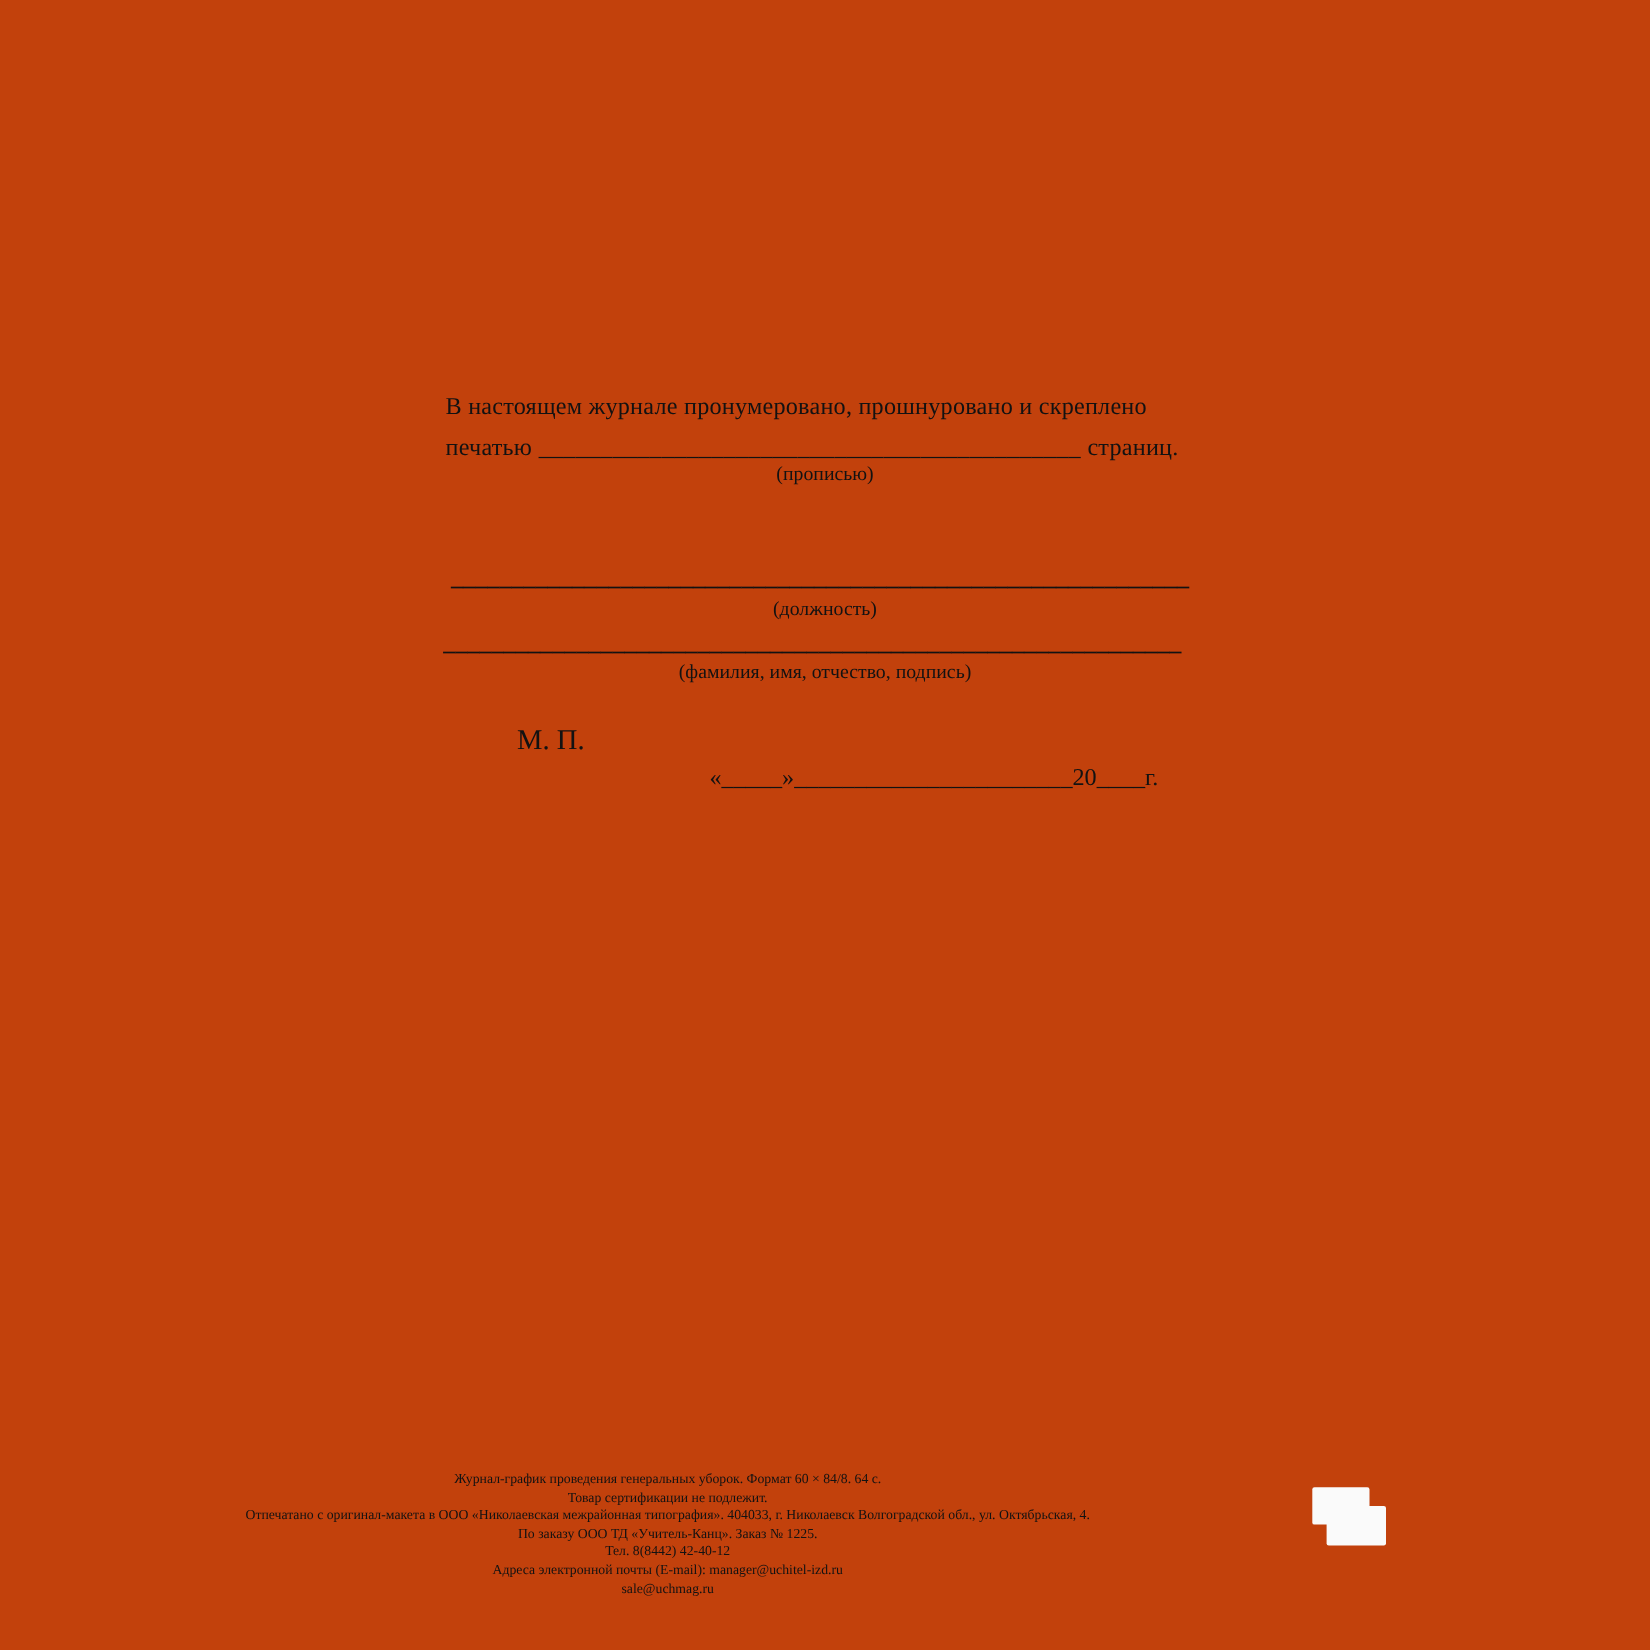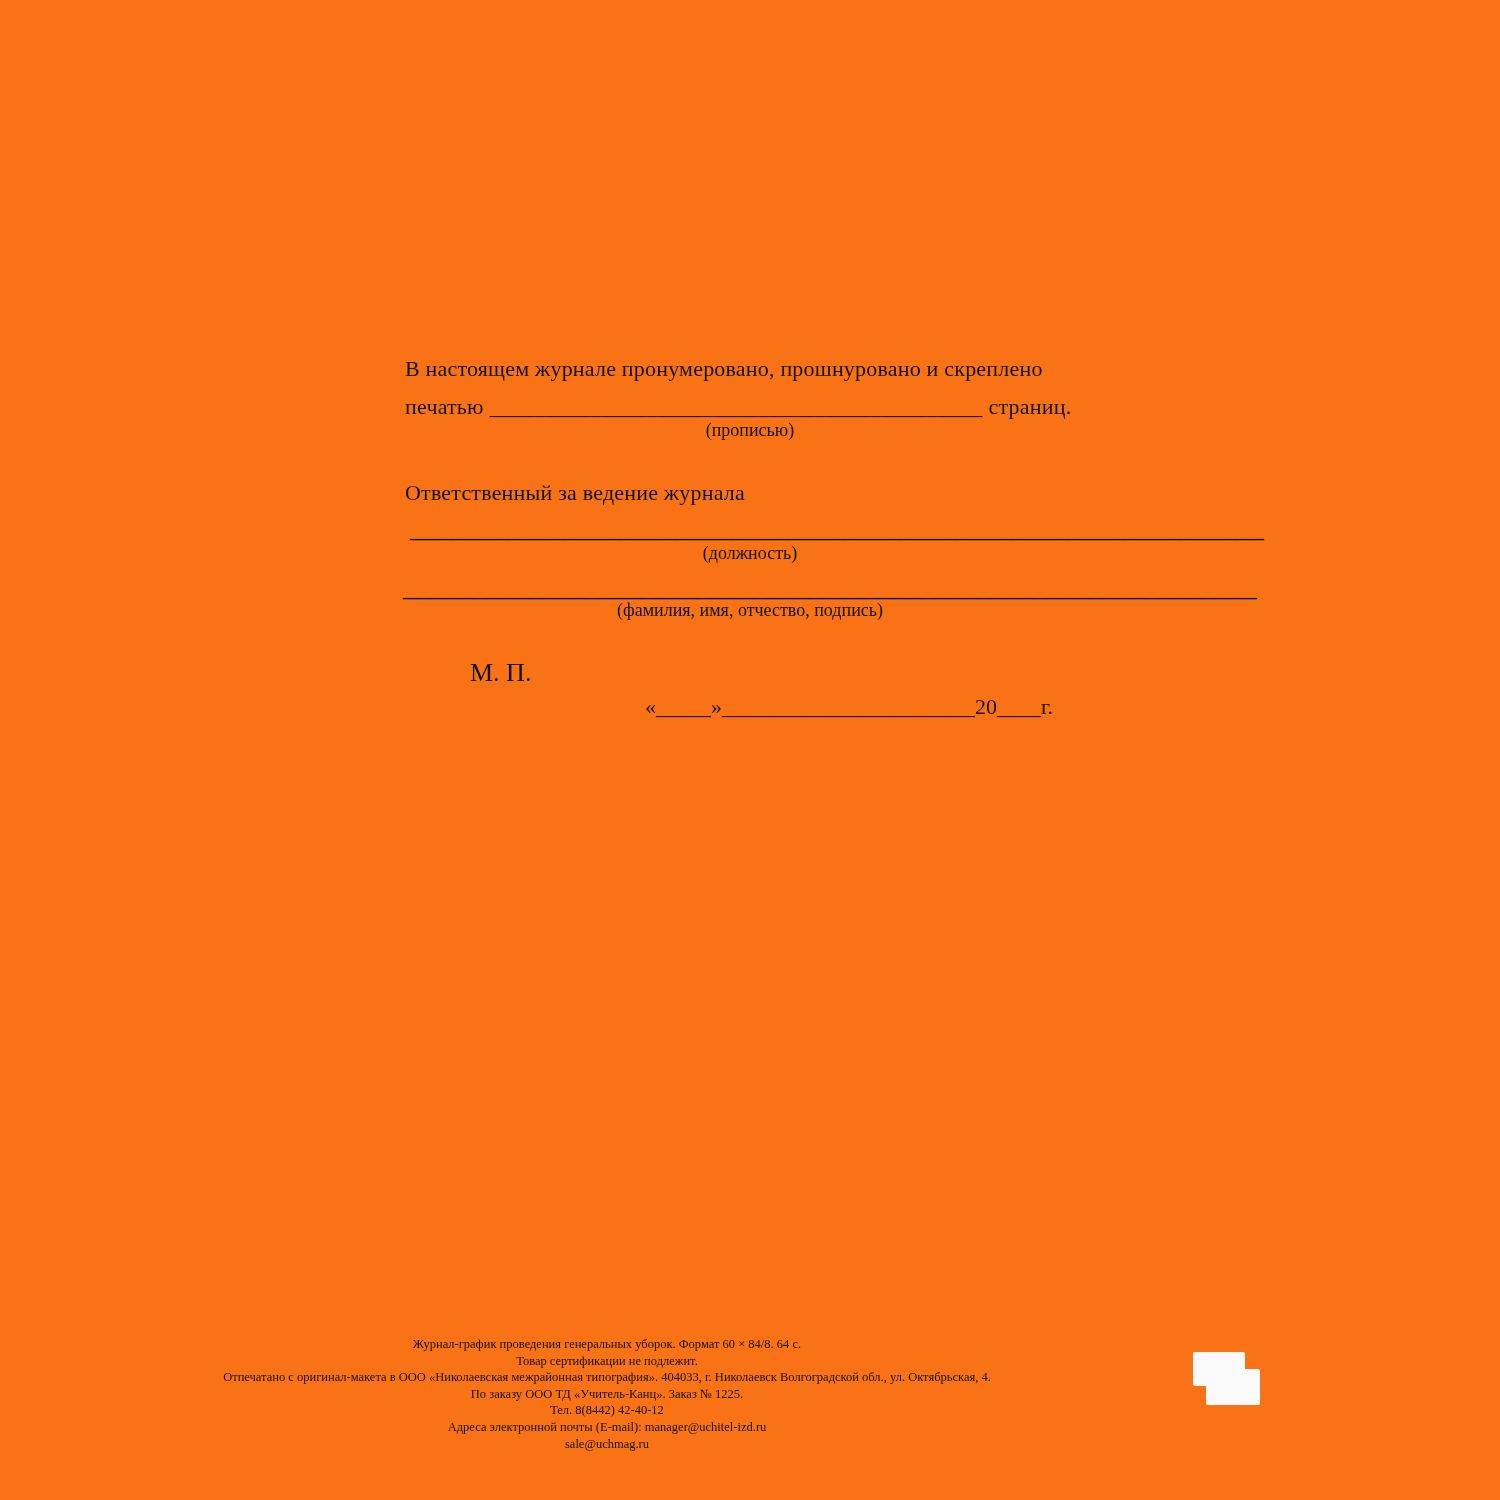--- a/index.html
+++ b/index.html
@@ -4,21 +4,21 @@
 <style>
   html, body {
     margin: 0;
     padding: 0;
     background: #ffffff;
   }
   .page {
     position: relative;
     width: 1500px;
     height: 1500px;
-    background: #f97316;
+    background: #c2410c;
     overflow: hidden;
     font-family: "Liberation Serif", "DejaVu Serif", serif;
     color: #121212;
   }
   .abs { position: absolute; }
   .main-text {
     font-size: 22px;
     line-height: 38px;
     white-space: nowrap;
     letter-spacing: 0.2px;
@@ -26,23 +26,24 @@
   .caption {
     font-size: 18px;
     text-align: center;
     white-space: nowrap;
   }
   .caption-box {
     left: 405px;
     width: 690px;
   }
   .blank-line {
-    font-size: 28px;
+    font-size: 22px;
     white-space: nowrap;
     letter-spacing: 0;
+    font-weight: bold;
   }
   .gap { margin-left: 6px; }
   .stamp {
     font-size: 26px;
     white-space: nowrap;
   }
   .date-line {
     font-size: 22px;
     white-space: nowrap;
     text-align: center;
@@ -68,21 +69,20 @@
 <div class="page">
 
   <div class="abs main-text" style="left:405px; top:350px;">В настоящем журнале пронумеровано, прошнуровано и скреплено</div>
 
   <div class="abs caption caption-box" style="top:420px;">(прописью)</div>
 
   <div class="abs main-text" style="left:405px; top:388px;">
     <span>печатью</span><span class="gap">____________________________________________</span><span class="gap">страниц.</span>
   </div>
 
-  <div class="abs main-text" style="left:405px; top:474px;">Ответственный за ведение журнала</div>
 
   <div class="abs blank-line" style="left:410px; top:512px;">_____________________________________________________________</div>
 
   <div class="abs caption caption-box" style="top:543px;">(должность)</div>
 
   <div class="abs blank-line" style="left:403px; top:571px;">_____________________________________________________________</div>
 
   <div class="abs caption caption-box" style="top:600px;text-align:center;">(фамилия, имя, отчество, подпись)</div>
 
   <div class="abs stamp" style="left:470px; top:658px;">М. П.</div>

